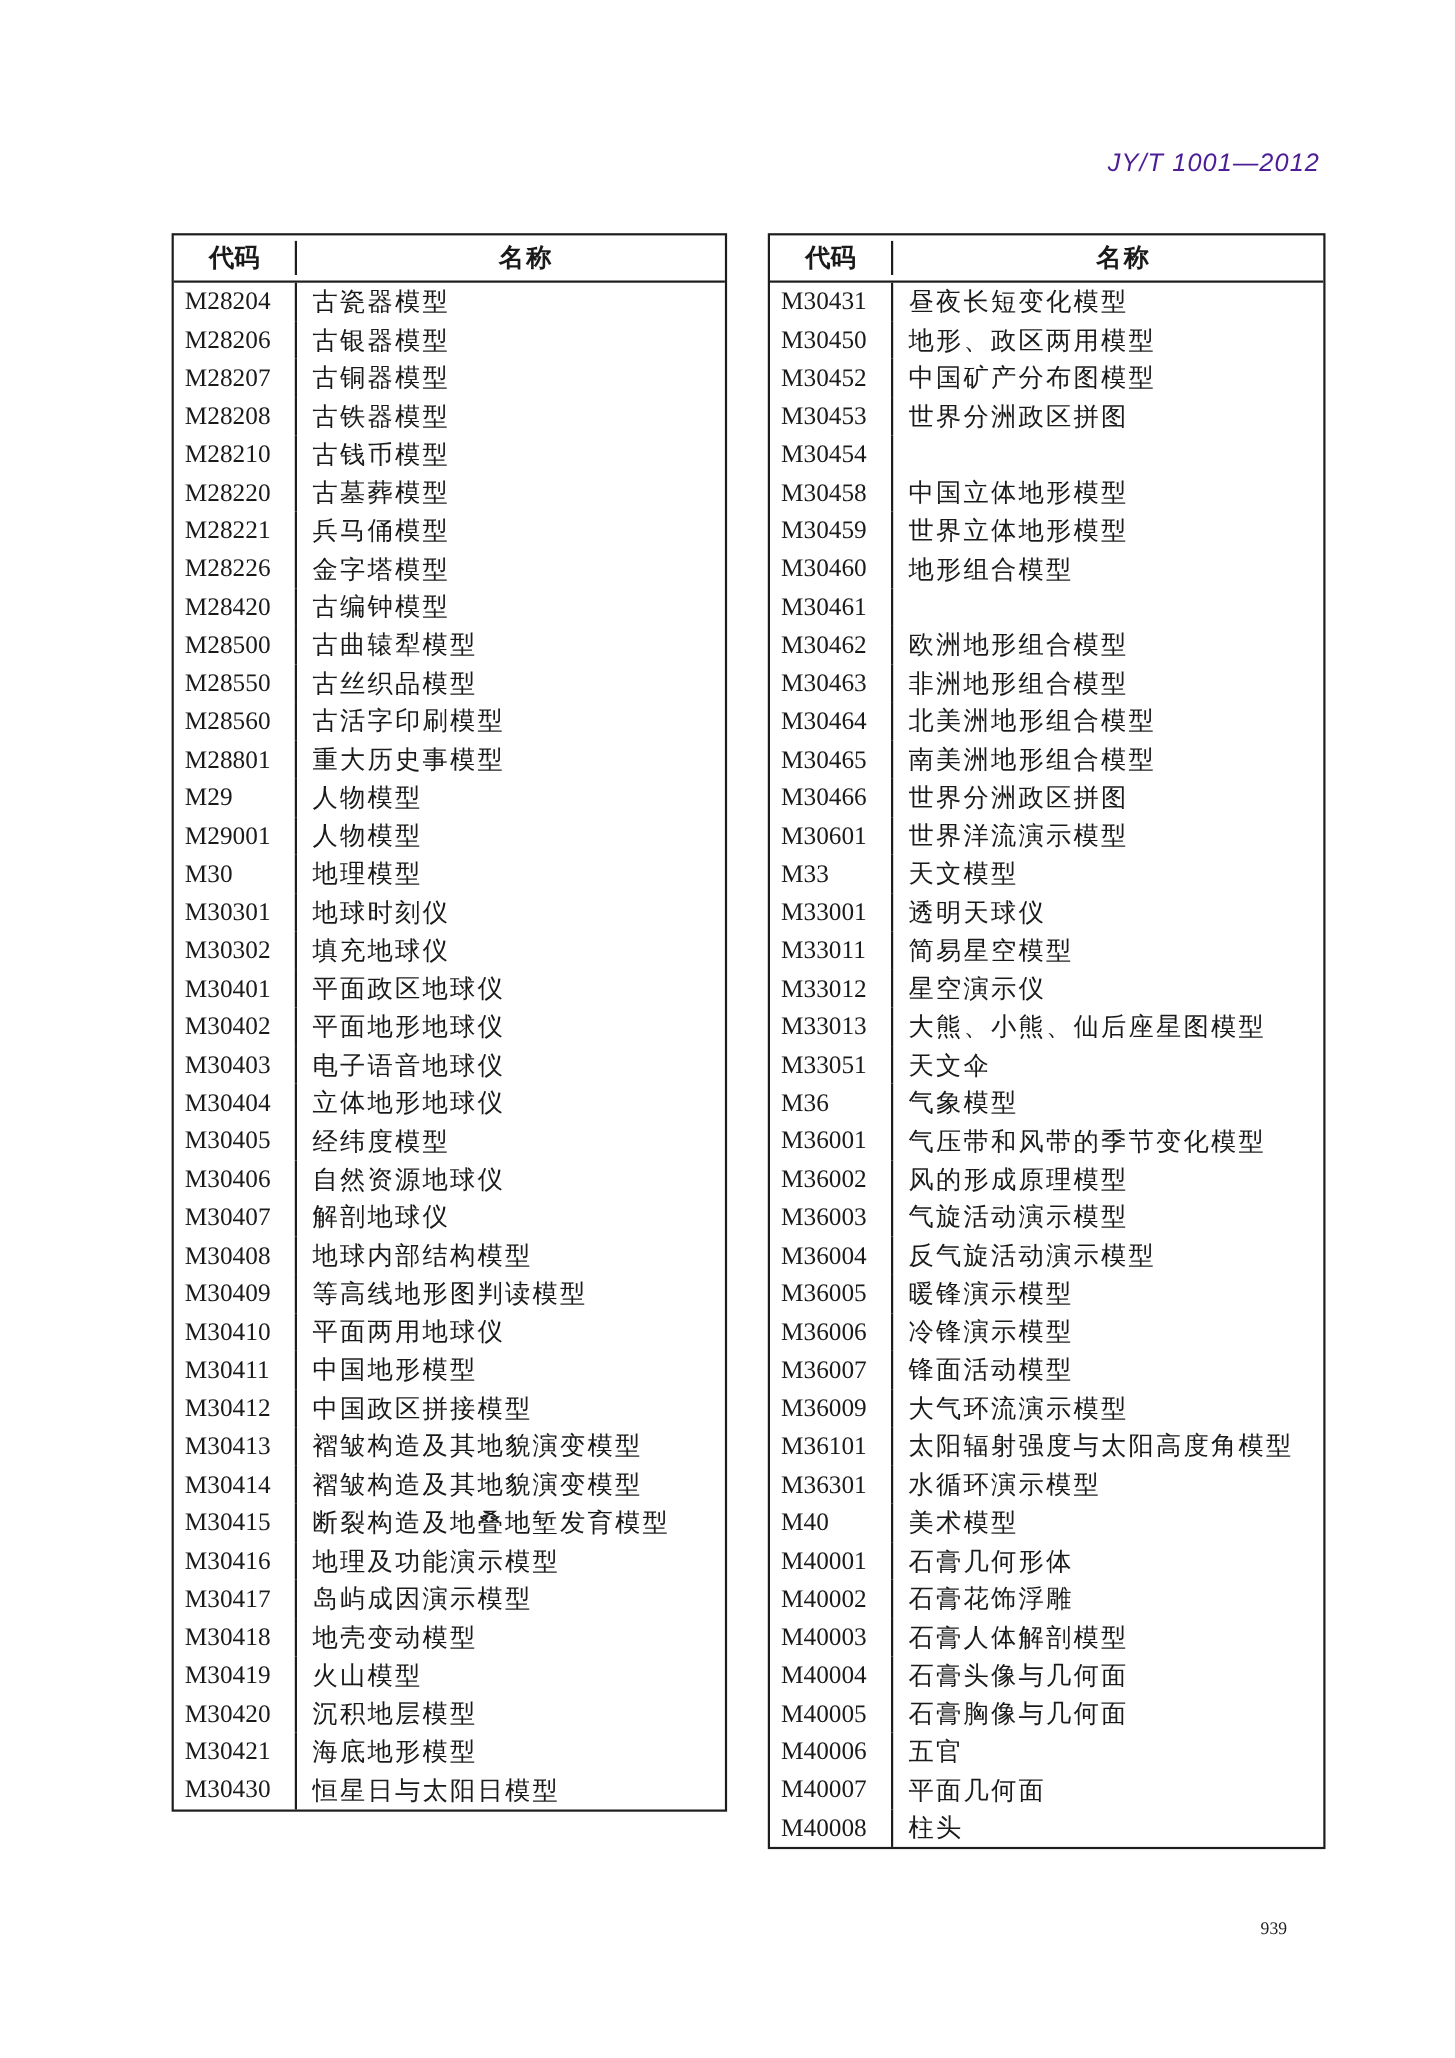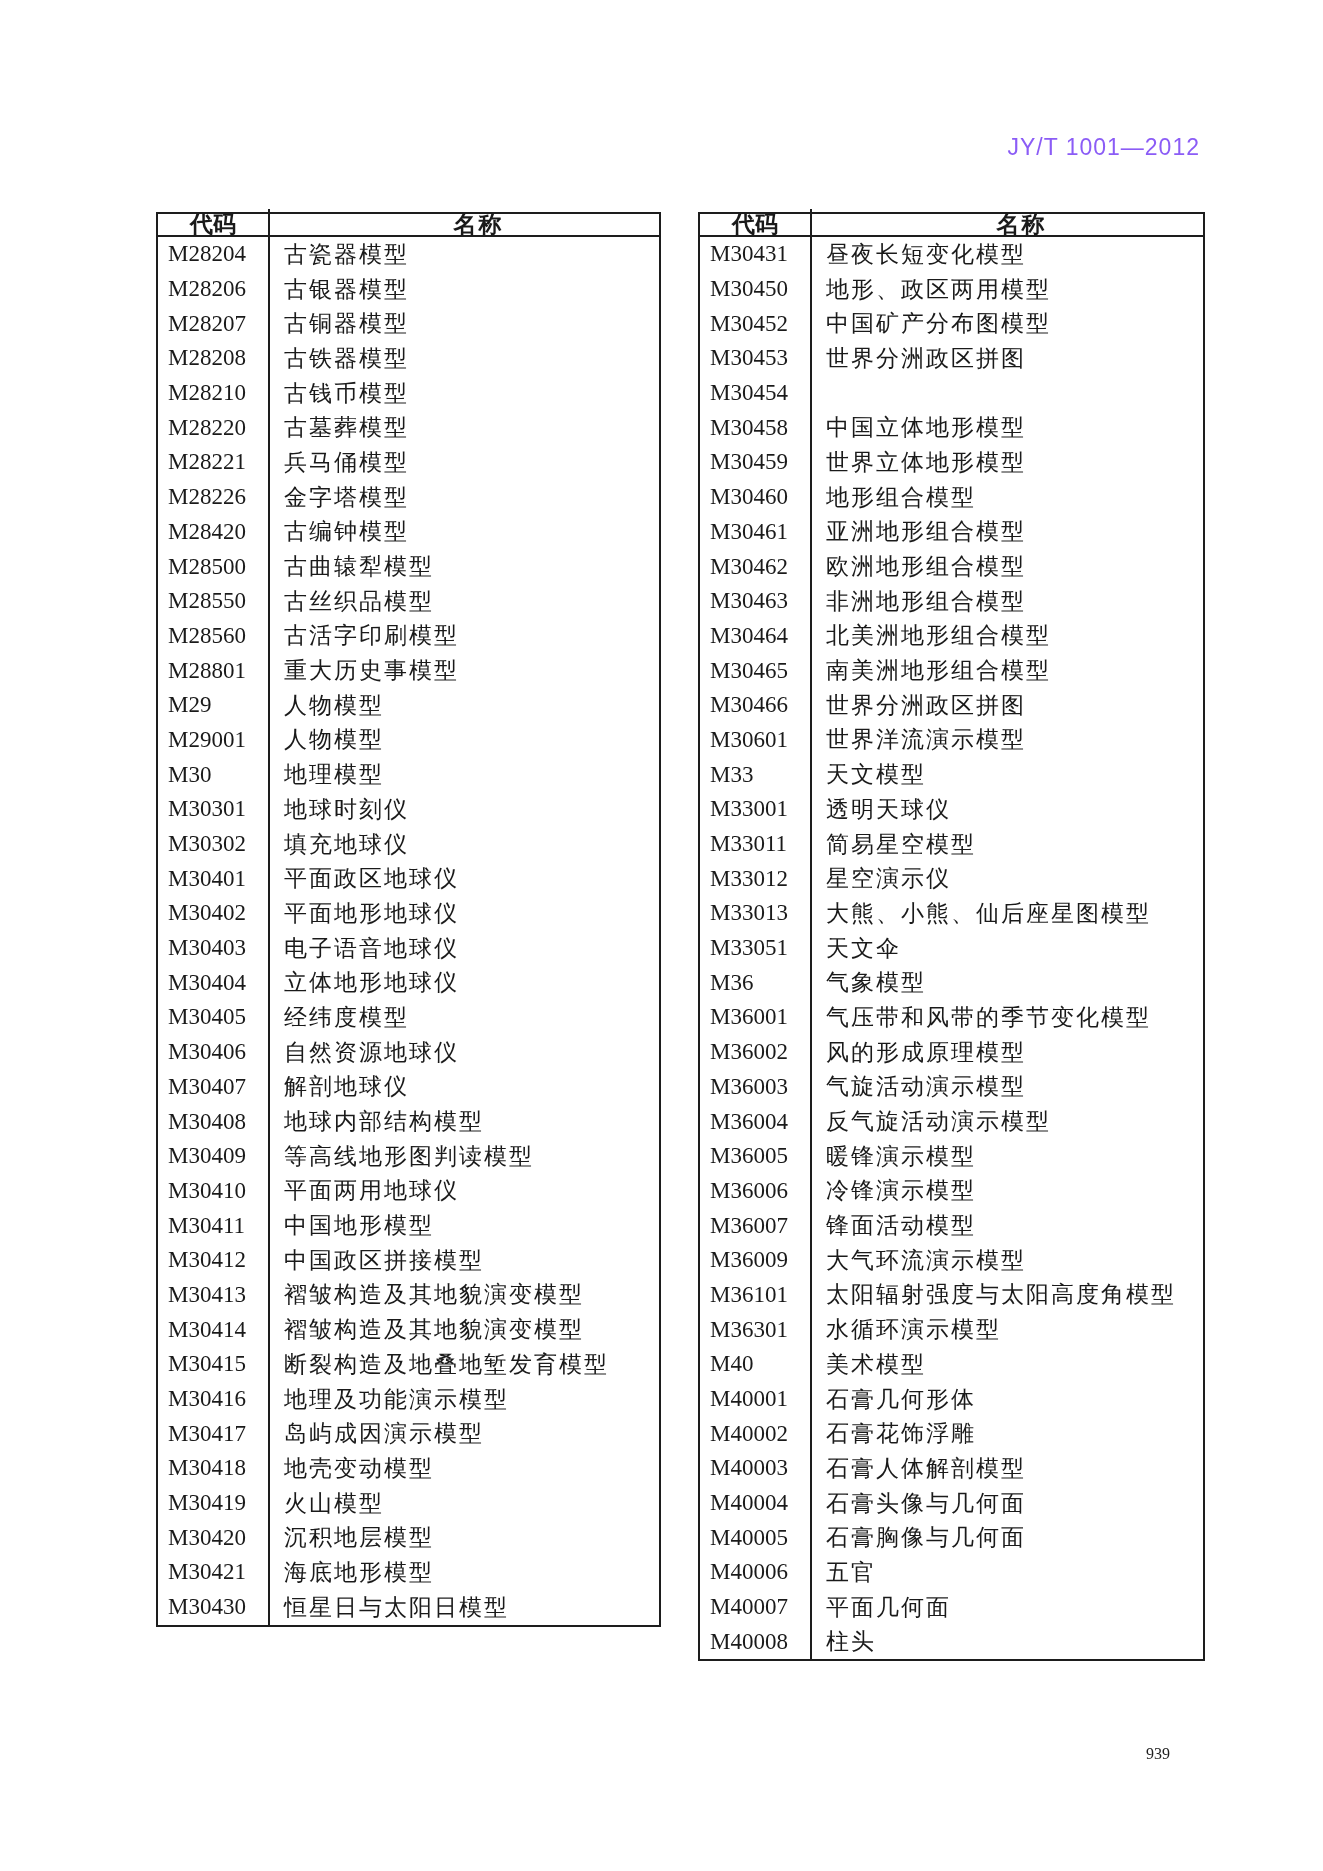--- a/index.html
+++ b/index.html
@@ -17,34 +17,35 @@
     overflow: hidden;
   }
   .doc-number {
     position: absolute;
     top: 134px;
     right: 123px;
     font-family: "Liberation Sans", "DejaVu Sans", sans-serif;
     font-size: 23px;
     font-weight: 500;
     letter-spacing: 1px;
-    color: #8b5cf6;
+    color: #4c1d95;
+    font-style: italic;
   }
   .codes-table {
     position: absolute;
     top: 212px;
     border: 2px solid #1d1d1d;
     box-sizing: border-box;
     background: #ffffff;
   }
   .table-left  { left: 156px; width: 505px; }
   .table-right { left: 698px; width: 507px; }
   .thead {
     display: flex;
-    height: 23px;
+    height: 43px;
     border-bottom: 2px solid #1d1d1d;
     font-weight: bold;
     font-size: 23px;
     box-sizing: border-box;
     align-items: center;
   }
   .th {
     display: flex;
     align-items: center;
     justify-content: center;
@@ -296,21 +297,20 @@
         <div class="row">
           <div class="cell code">M30459</div>
           <div class="cell name">世界立体地形模型</div>
         </div>
         <div class="row">
           <div class="cell code">M30460</div>
           <div class="cell name">地形组合模型</div>
         </div>
         <div class="row">
           <div class="cell code">M30461</div>
-          <div class="cell name">亚洲地形组合模型</div>
         </div>
         <div class="row">
           <div class="cell code">M30462</div>
           <div class="cell name">欧洲地形组合模型</div>
         </div>
         <div class="row">
           <div class="cell code">M30463</div>
           <div class="cell name">非洲地形组合模型</div>
         </div>
         <div class="row">

